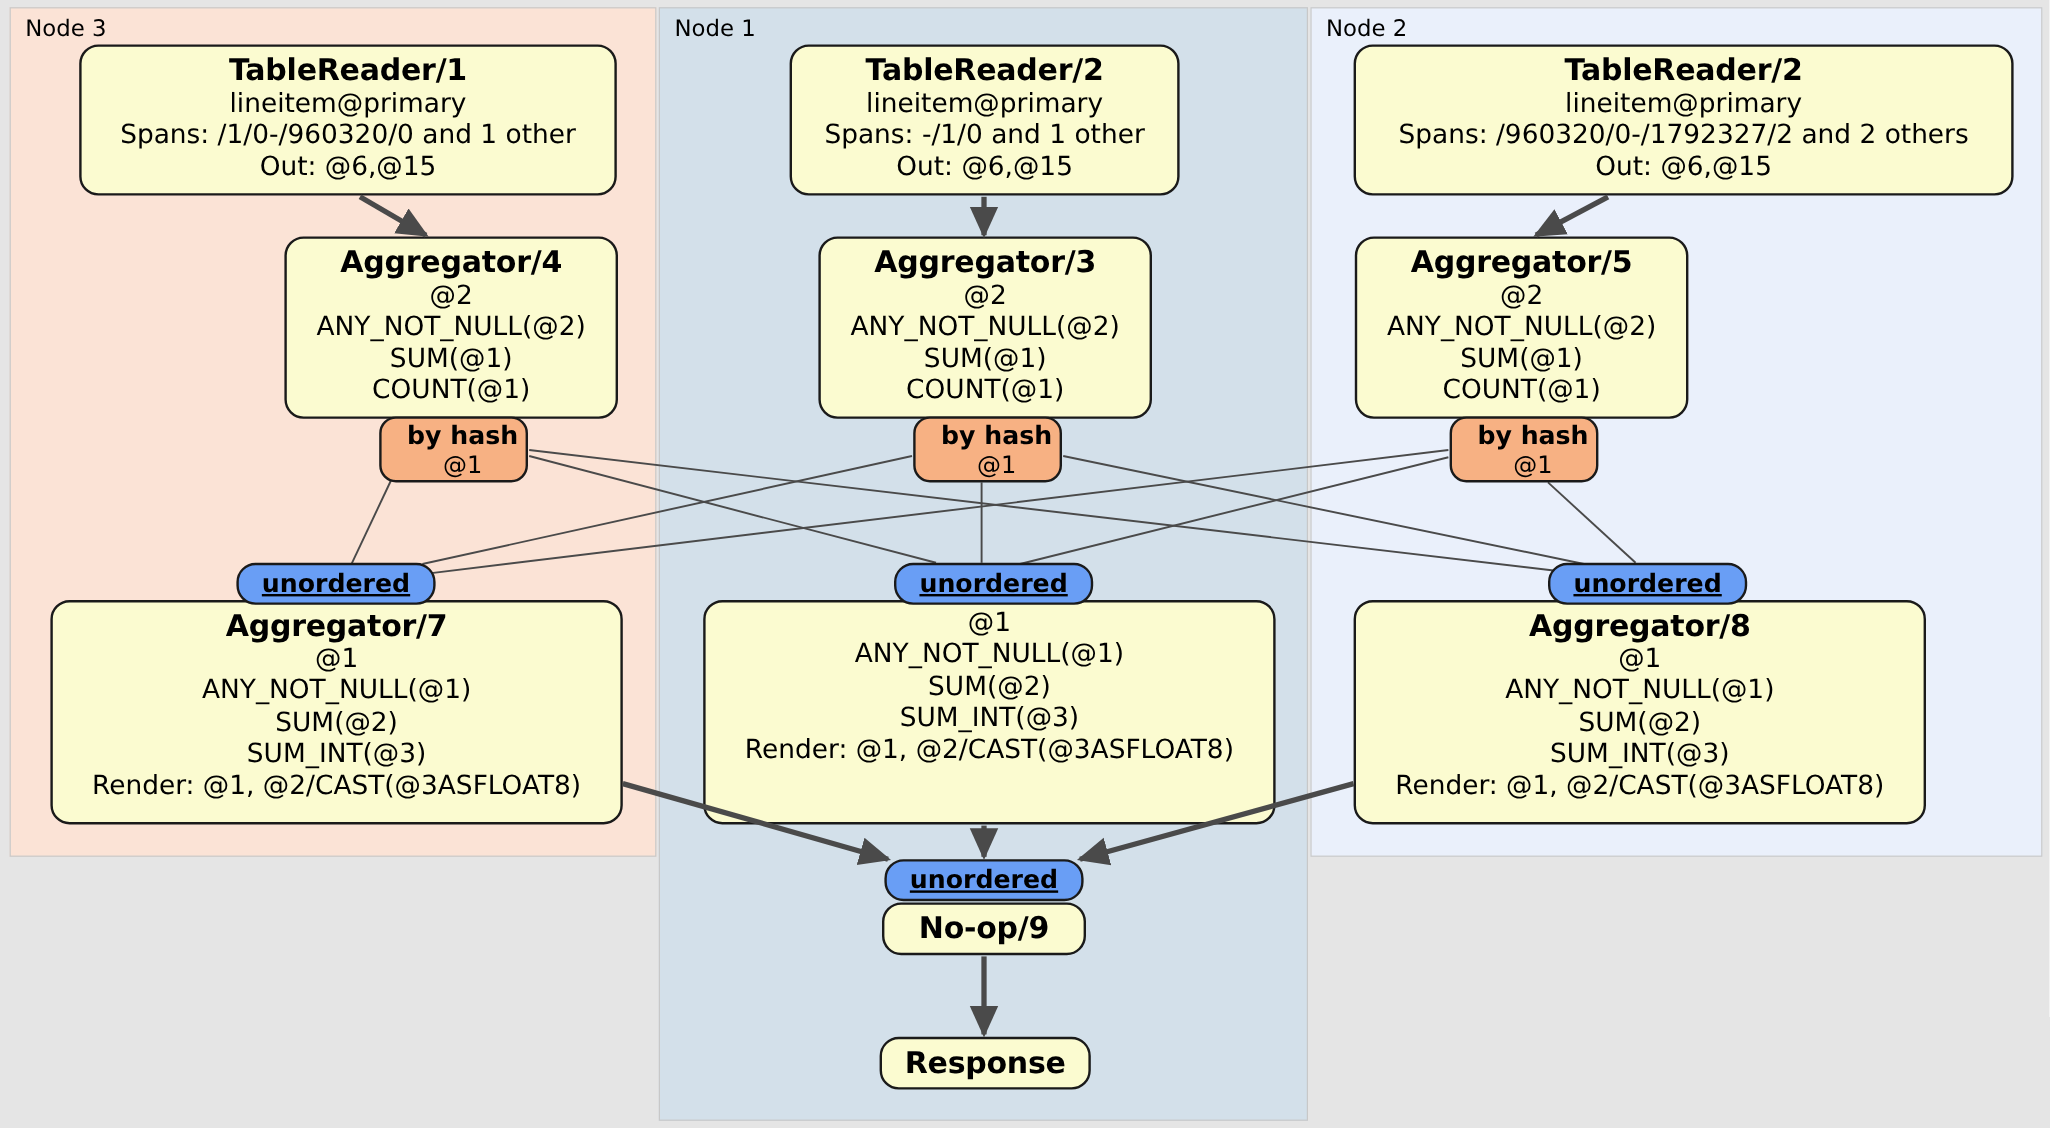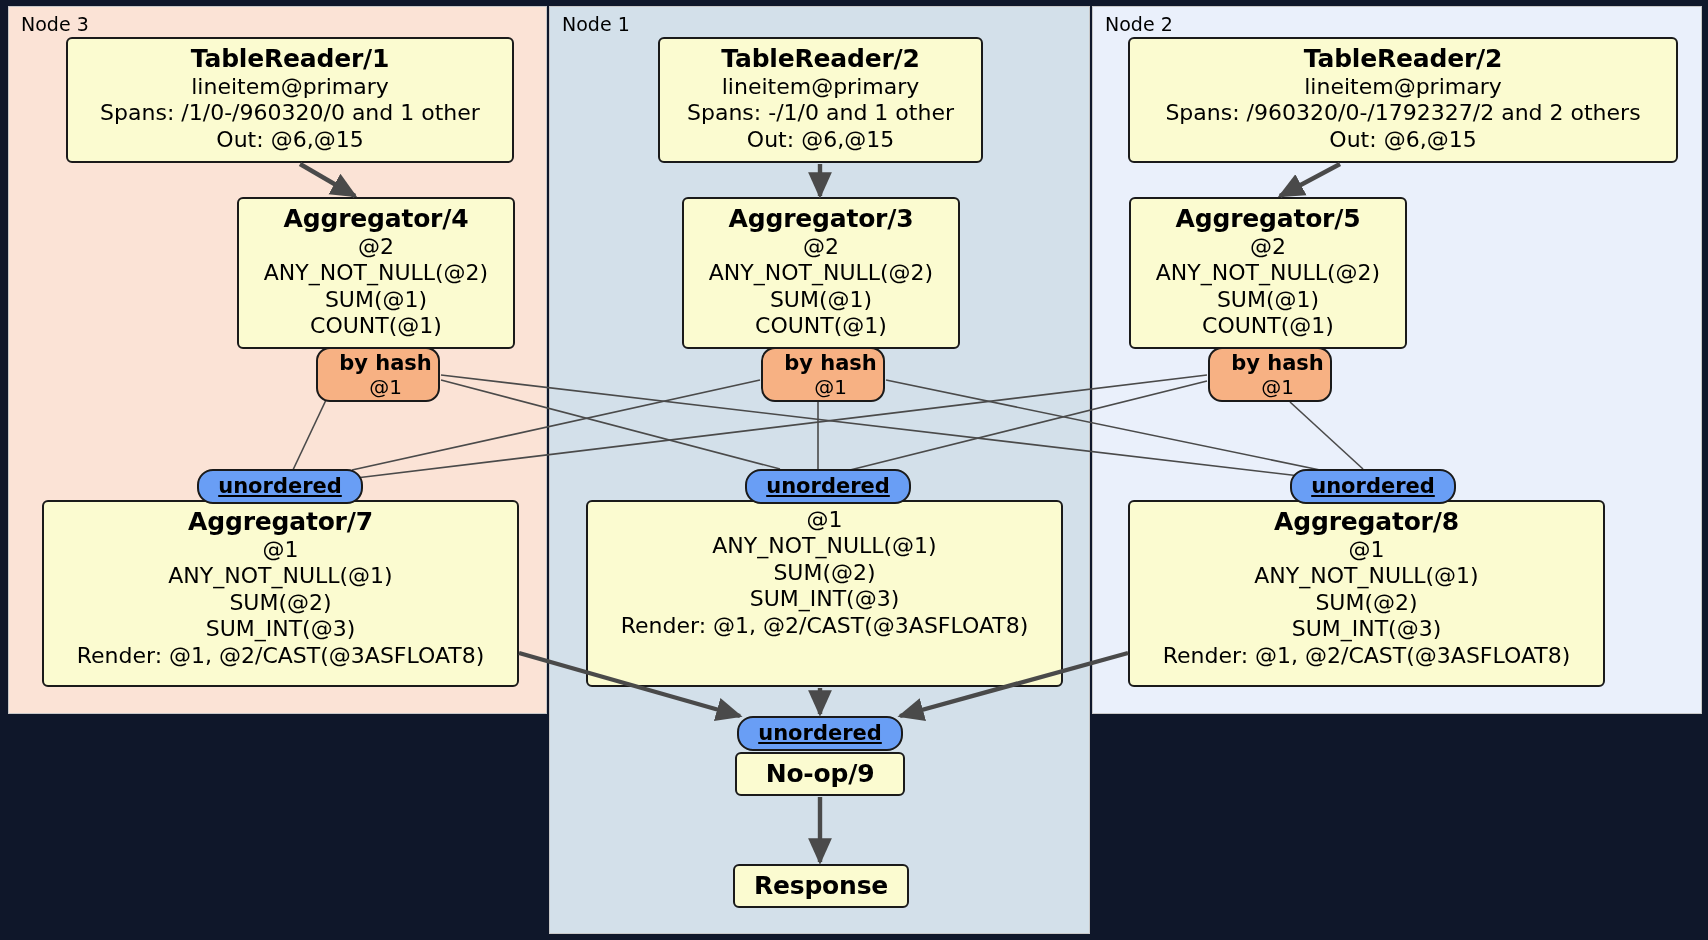--- a/index.html
+++ b/index.html
@@ -8,21 +8,21 @@
     padding: 0;
     background: #ffffff;
   }
   body {
     font-family: "DejaVu Sans", "Liberation Sans", sans-serif;
   }
   #stage {
     position: relative;
     width: 1708px;
     height: 940px;
-    background: #0f172a;
+    background: #e5e5e5;
     overflow: hidden;
   }
 
   
   .node-panel {
     position: absolute;
     box-sizing: border-box;
     border: 1px solid #c8c8c8;
   }
   .node-panel-label {
@@ -34,21 +34,21 @@
     font-family: "DejaVu Sans", "Liberation Sans", sans-serif;
     white-space: nowrap;
   }
 
   
   .proc {
     position: absolute;
     box-sizing: border-box;
     background: #fbfbd0;
     border: 2px solid #1a1a1a;
-    border-radius: 6px;
+    border-radius: 16px;
     text-align: center;
     padding: 5px 10px 6px 10px;
     color: #000;
     line-height: 1.20;
     z-index: 5;
   }
   .proc .title {
     font-weight: bold;
     font-size: 25px;
     letter-spacing: -0.2px;

